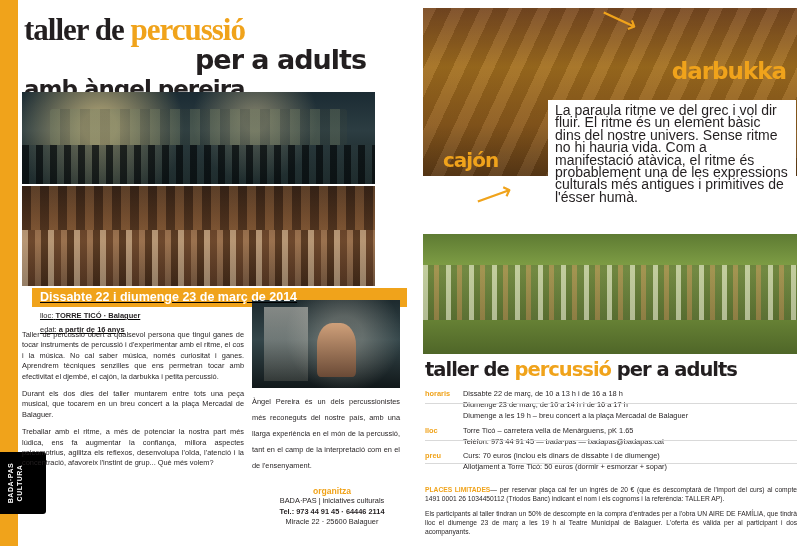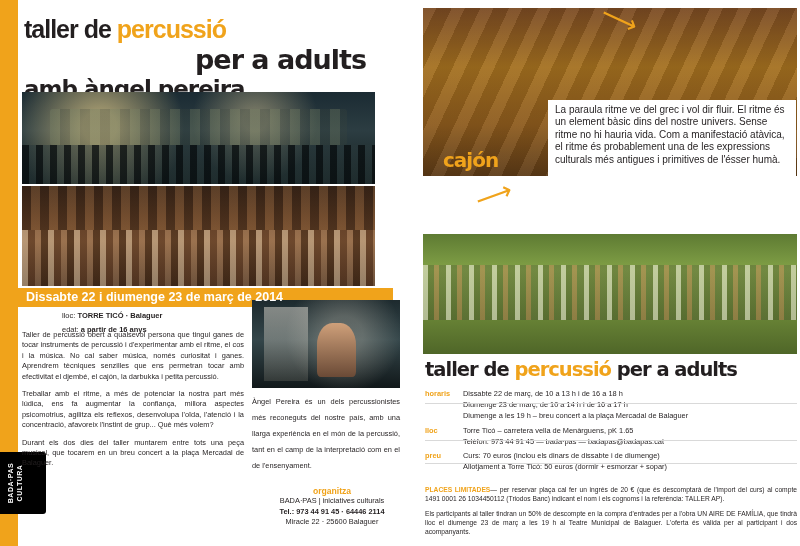--- a/index.html
+++ b/index.html
@@ -32,23 +32,23 @@
     line-height:9px;
     transform: rotate(-90deg);
     display:flex; align-items:center; justify-content:center;
     text-align:center;
     border-radius:3px;
   }
   .title-block {
     position:absolute; left:24px; top:14px; width:380px;
   }
   .t1 {
-    font-size:25px; font-weight:bold; letter-spacing:-1px;
+    font-size:31px; font-weight:bold; letter-spacing:-1px;
     color:#231f20; line-height:31px;
-    font-family:Liberation Sans, sans-serif;
+    font-family:Liberation Serif, serif;
   }
   .t1 .hl { color:#f0a31b; }
   .t2 {
     font-size:27px; font-weight:bold; letter-spacing:-1px;
     color:#231f20; line-height:30px; text-align:right;
     padding-right:38px;
     font-family:"DejaVu Sans", sans-serif;
   }
   .t3 {
     font-size:23px; font-weight:bold; letter-spacing:-1px;
@@ -96,29 +96,30 @@
   }
   .photo2::after{
     content:""; position:absolute; left:0; top:0; width:100%; height:44%;
     background:
       repeating-linear-gradient(90deg,
         rgba(30,20,14,.5) 0 9px,
         rgba(120,90,60,.35) 9px 18px);
   }
 
   .datebar {
-    position:absolute; left:18px; top:288px; width:375px;
+    position:absolute; left:32px; top:288px; width:375px;
     padding-left:4px;
+    text-decoration:underline;
   }
   .date-strip {
     position:absolute; left:0; top:0; width:375px; height:19px;
     background:#f0a31b;
   }
   .date-label { position:relative; z-index:2; color:#fff; font-size:12.5px; font-weight:bold; line-height:19px; padding-left:4px;}
-  .date-sub { margin-top:3px; font-size:7.5px; color:#231f20; line-height:11px; padding-left:4px;margin-left:36px;}
+  .date-sub { margin-top:3px; font-size:7.5px; color:#231f20; line-height:11px; padding-left:4px;}
   .date-sub b { font-weight:bold; }
 
   .bodytext {
     position:absolute; left:22px; top:330px; width:222px;
     font-size:7.4px; line-height:10.4px; color:#231f20;
     text-align:justify;
   }
   .bodytext p { margin:0 0 7px 0; }
   .closing {
     position:absolute; left:22px; top:532px; width:300px;
@@ -166,21 +167,21 @@
     content:""; position:absolute; inset:0;
     background:
       repeating-linear-gradient(115deg, rgba(255,255,255,.06) 0 12px, rgba(0,0,0,.10) 12px 26px);
   }
   .rwhite {
     position:absolute; left:133px; top:100px; width:248px; height:120px;
     background:#ffffff;
   }
   .rtext {
     position:absolute; left:140px; top:104px; width:234px;
-    font-size:10px; line-height:12.4px; color:#231f20;
+    font-size:14px; line-height:12.4px; color:#231f20;
   }
   .lbl-darbukka {
     position:absolute; right:14px; top:58px;
     font-size:23px; font-weight:bold; color:#f0a31b; letter-spacing:-1px;
     font-family:"DejaVu Sans", sans-serif;
   }
   .lbl-djembe {
     position:absolute; right:16px; top:158px;
     font-size:21px; font-weight:bold; color:#f0a31b; letter-spacing:-1px;
     font-family:"DejaVu Sans", sans-serif;
@@ -272,22 +273,22 @@
         <b>TORRE TICÓ · Balaguer</b>
       </div>
       <div class="date-sub">
         <span>edat:</span>
         <b>a partir de 16 anys</b>
       </div>
     </div>
 
     <div class="bodytext">
       <p>Taller de percussió obert a qualsevol persona que tingui ganes de tocar instruments de percussió i d'experimentar amb el ritme, el cos i la música. No cal saber música, només curiositat i ganes. Aprendrem tècniques senzilles que ens permetran tocar amb efectivitat el djembé, el cajón, la darbukka i petita percussió.</p>
+      <p>Durant els dos dies del taller muntarem entre tots una peça musical, que tocarem en un breu concert a la plaça Mercadal de Balaguer.</p>
       <p>Treballar amb el ritme, a més de potenciar la nostra part més lúdica, ens fa augmentar la confiança, millora aspectes psicomotrius, agilitza els reflexos, desenvolupa l'oïda, l'atenció i la concentració, afavoreix l'instint de grup... Què més volem?</p>
-      <p>Durant els dos dies del taller muntarem entre tots una peça musical, que tocarem en un breu concert a la plaça Mercadal de Balaguer.</p>
     </div>
     <div class="closing">Us hi esperem, segur que us ho passareu bé!</div>
 
     <div class="photo3"></div>
     <div class="bio"></div>
     <div class="bio" style="top:394px;">Àngel Pereira és un dels percussionistes més reconeguts del nostre país, amb una llarga experiència en el món de la percussió, tant en el camp de la interpretació com en el de l'ensenyament.</div>
 
     <div class="org">
       <div class="orgtitle">organitza</div>
       <div>BADA·PAS | iniciatives culturals</div>
@@ -296,20 +297,21 @@
     </div>
   </div>
 
   <div class="right">
     <div class="rphoto-top"></div>
 
     <div class="arrow a1">⟶</div>
     <div class="arrow a2">⟶</div>
     <div class="arrow a3">⟶</div>
 
+    <div class="lbl-darbukka">darbukka</div>
     <div class="lbl-djembe">djembé</div>
     <div class="lbl-cajon">cajón</div>
 
     <div class="rwhite"></div>
     <div class="rtext">La paraula ritme ve del grec i vol dir fluir. El ritme és un element bàsic dins del nostre univers. Sense ritme no hi hauria vida. Com a manifestació atàvica, el ritme és probablement una de les expressions culturals més antigues i primitives de l'ésser humà.</div>
 
     <div class="rphoto-bottom"></div>
 
     <div class="rtitle"><span>taller de </span><span class="hl">percussió</span><span> per a adults</span></div>
 

